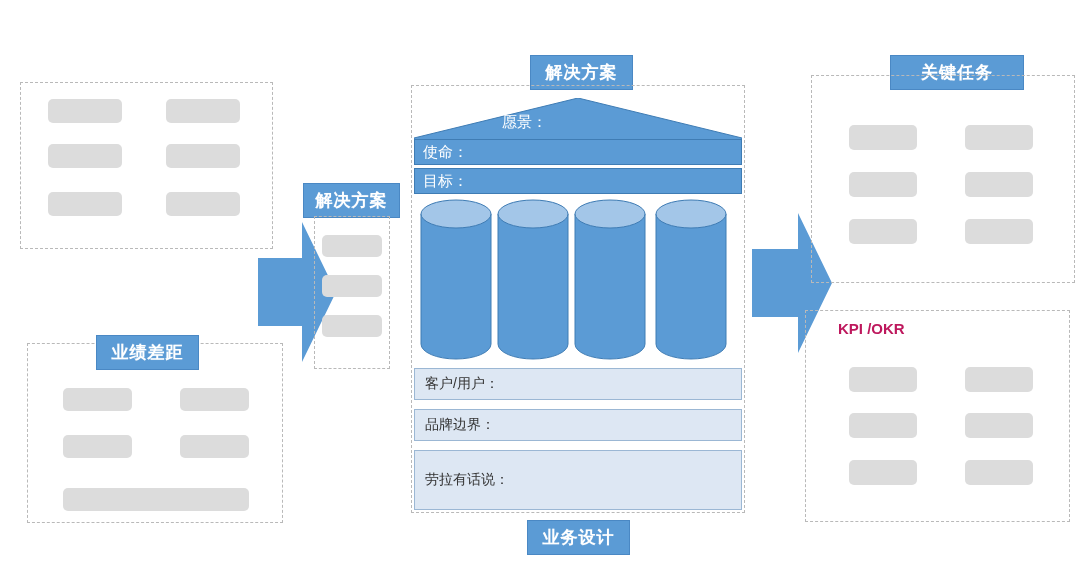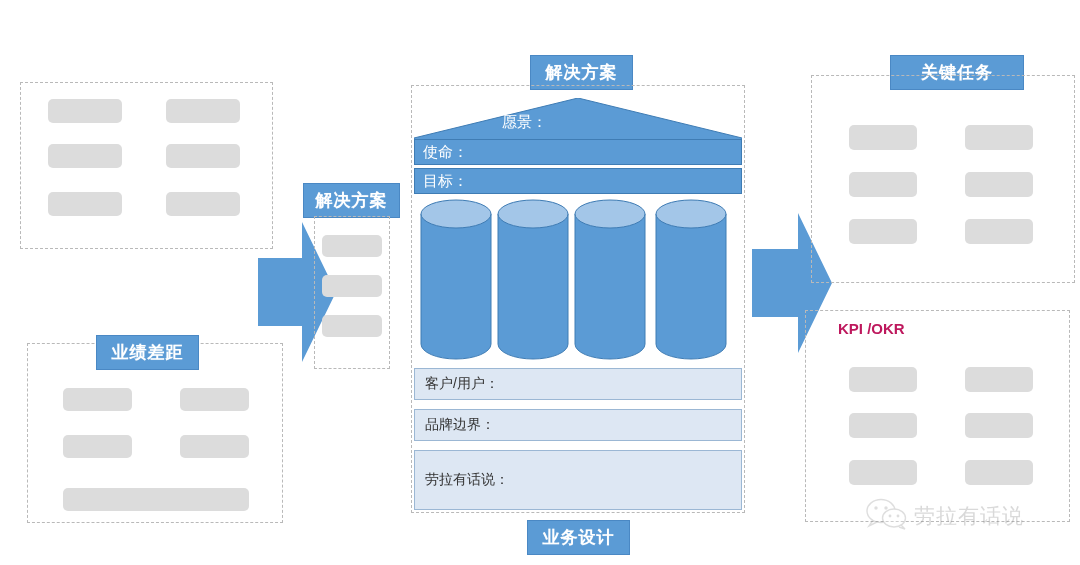--- a/index.html
+++ b/index.html
@@ -236,29 +236,14 @@
 
   <div class="kpi-label" style="left:838px; top:320px;">KPI /OKR</div>
 
   <div class="chip" style="left:849px; top:367px; width:68px; height:25px;"></div>
   <div class="chip" style="left:965px; top:367px; width:68px; height:25px;"></div>
   <div class="chip" style="left:849px; top:413px; width:68px; height:25px;"></div>
   <div class="chip" style="left:965px; top:413px; width:68px; height:25px;"></div>
   <div class="chip" style="left:849px; top:460px; width:68px; height:25px;"></div>
   <div class="chip" style="left:965px; top:460px; width:68px; height:25px;"></div>
 
-  <div class="watermark" style="left:866px; top:498px;">
-    <span>
-      <svg width="42" height="32" viewBox="0 0 42 32">
-        <ellipse cx="15" cy="13" rx="14" ry="11.5" fill="none" stroke="#9a9a9a" stroke-width="1.4"></ellipse>
-        <path d="M7,22 L3,28 L11,24" fill="none" stroke="#9a9a9a" stroke-width="1.4"></path>
-        <circle cx="10" cy="10" r="1.7" fill="#9a9a9a"></circle>
-        <circle cx="20" cy="10" r="1.7" fill="#9a9a9a"></circle>
-        <ellipse cx="28" cy="20" rx="11.5" ry="9" fill="#ffffff" stroke="#9a9a9a" stroke-width="1.4"></ellipse>
-        <path d="M35,27 L39,31 L33,29" fill="none" stroke="#9a9a9a" stroke-width="1.4"></path>
-        <circle cx="24" cy="18" r="1.4" fill="#9a9a9a"></circle>
-        <circle cx="32" cy="18" r="1.4" fill="#9a9a9a"></circle>
-      </svg>
-    </span>
-    <span class="watermark-text">劳拉有话说</span>
-  </div>
 
 </div>
 
 </body></html>

